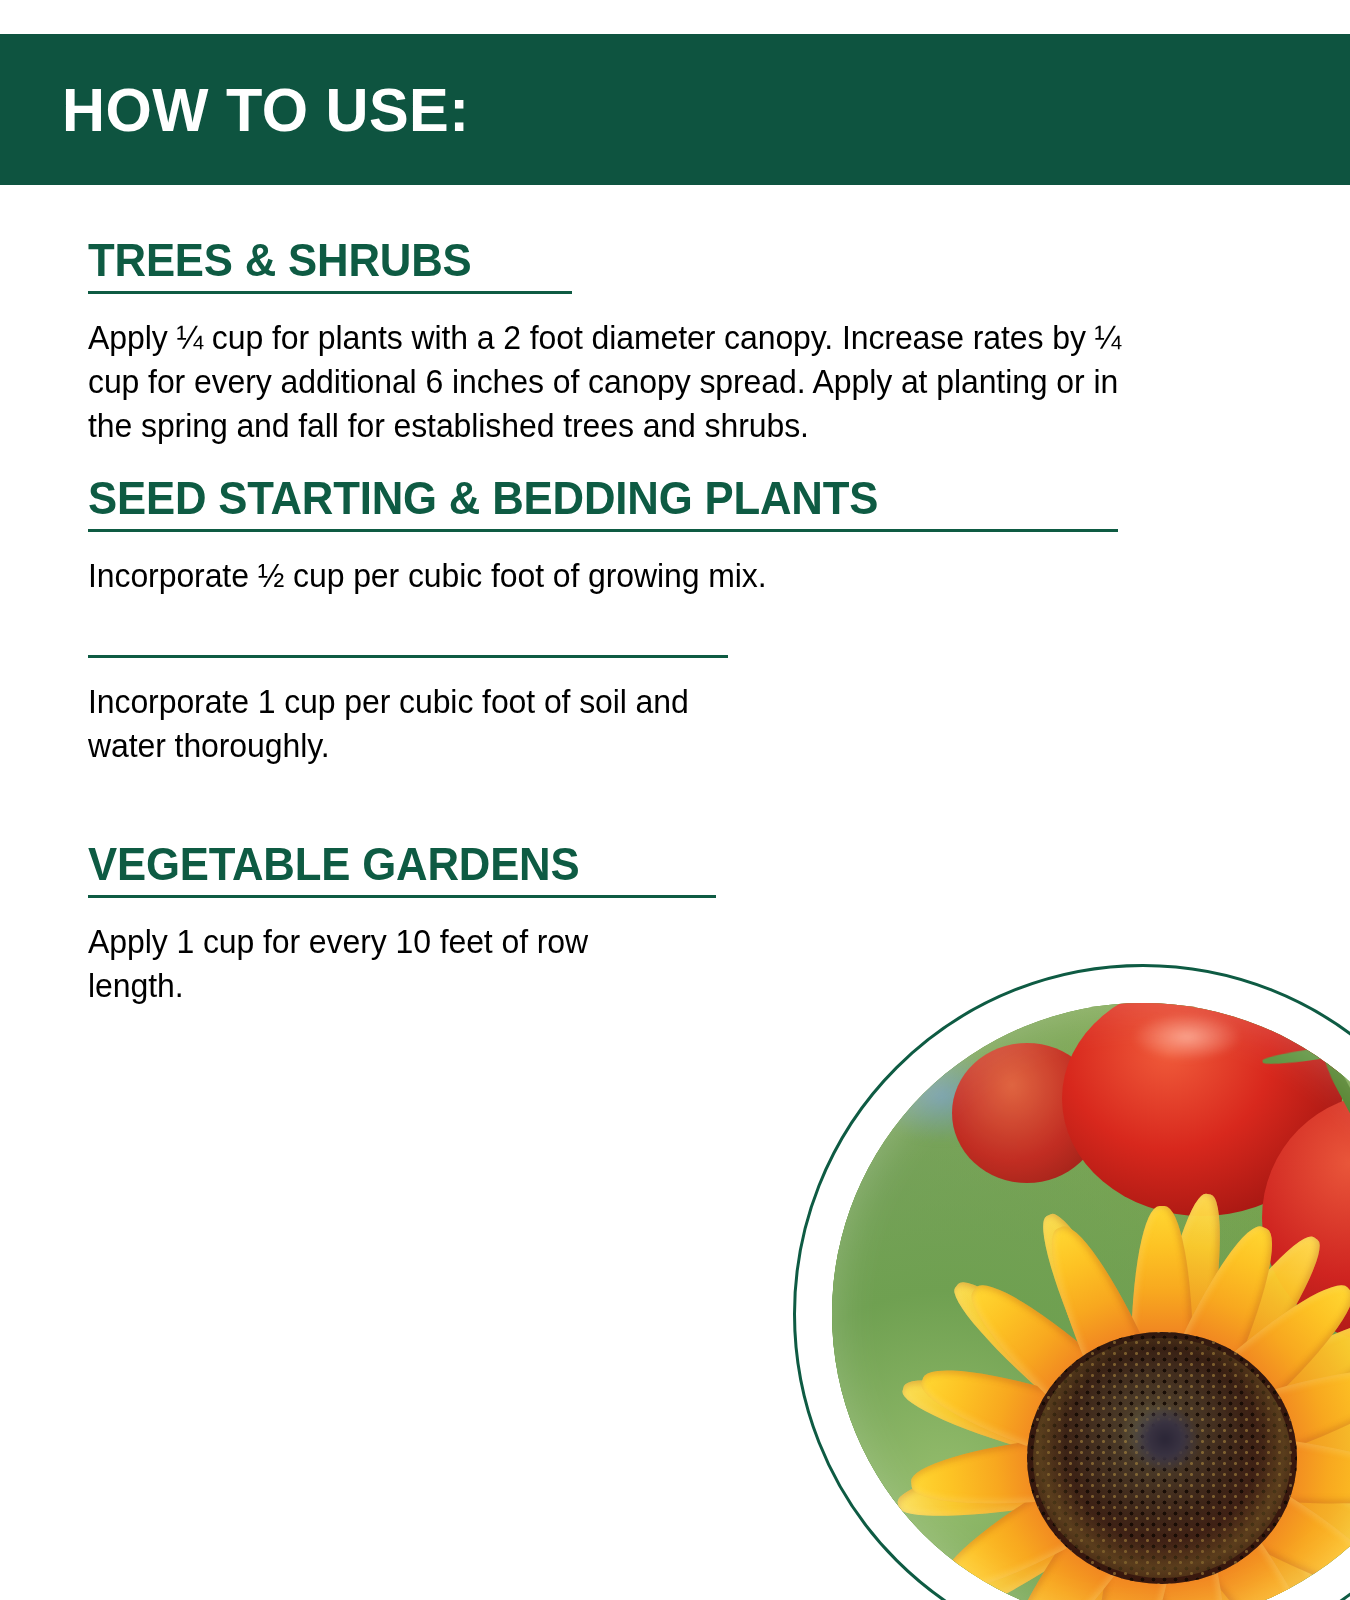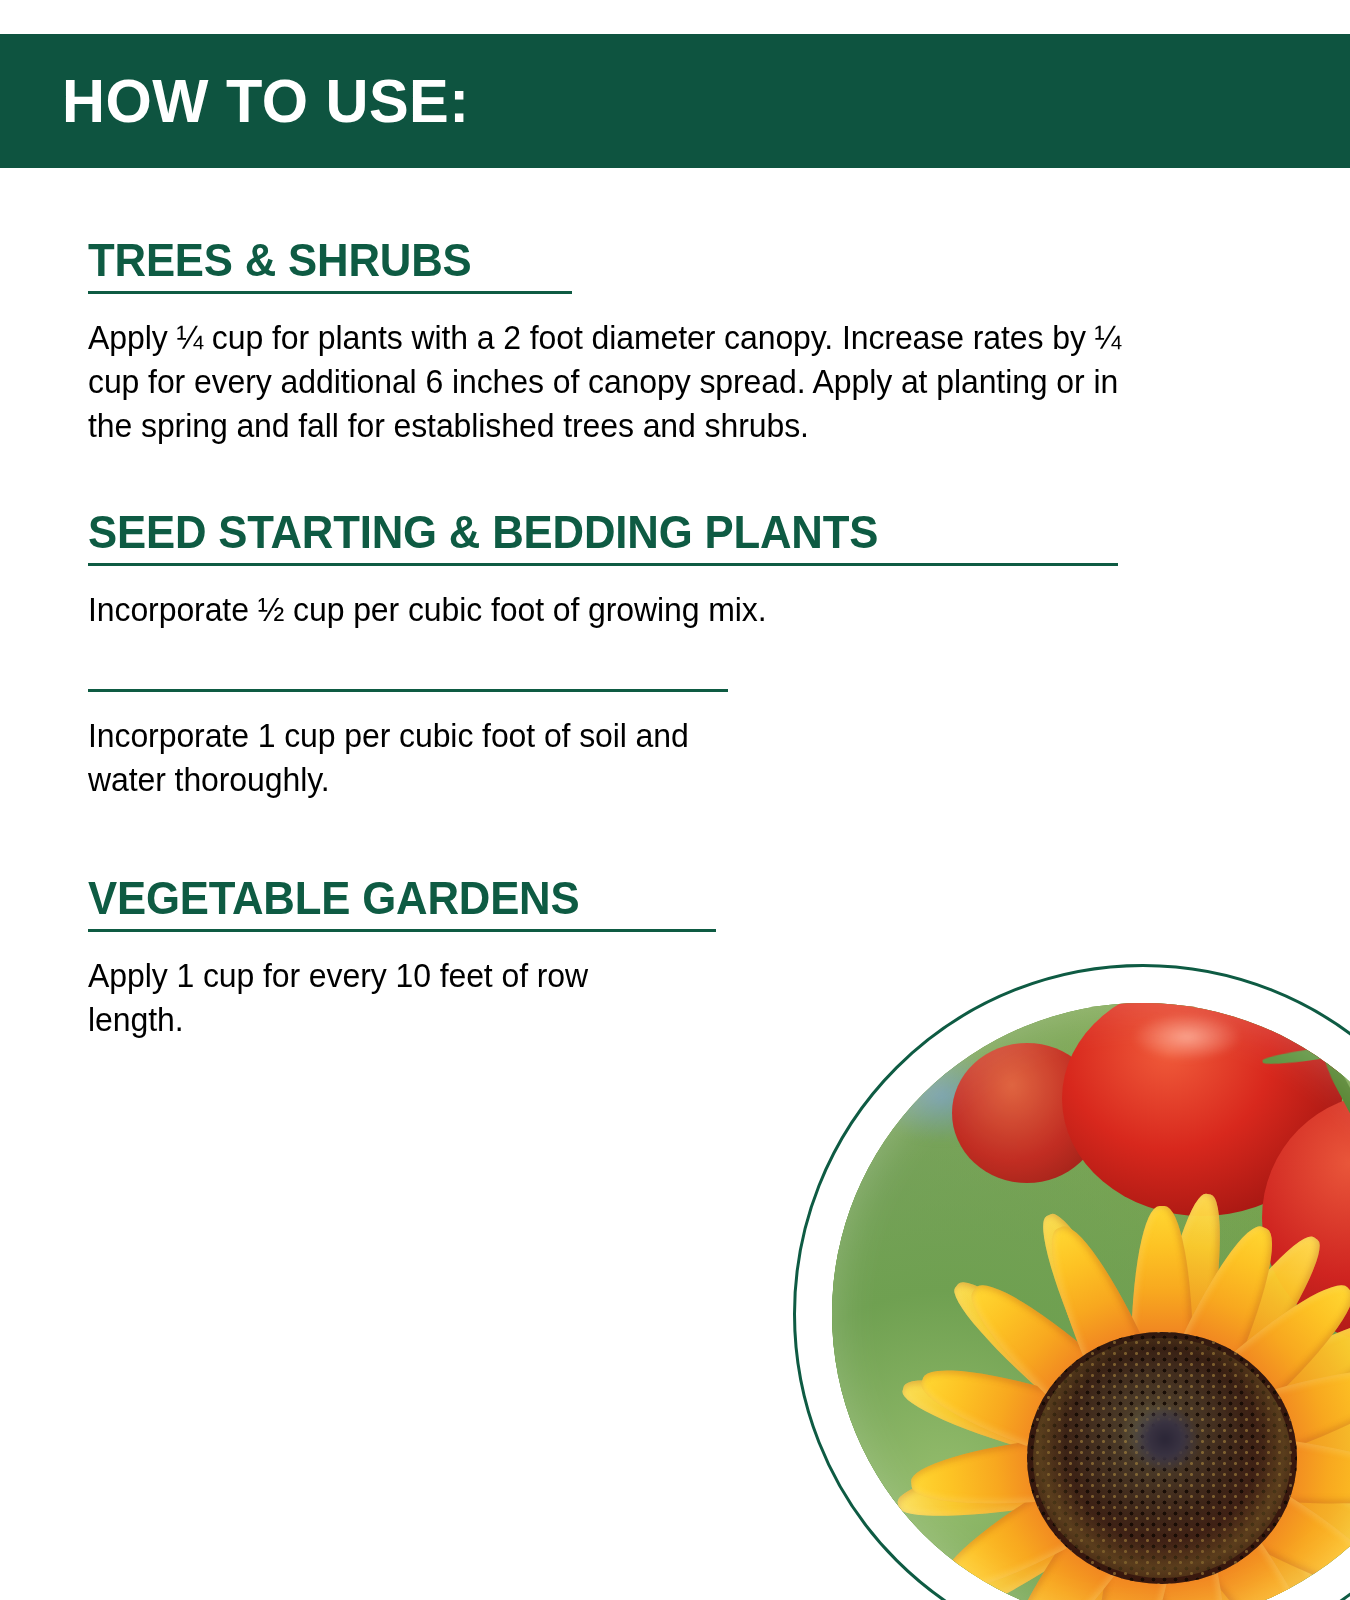--- a/index.html
+++ b/index.html
@@ -16,21 +16,21 @@
     font-family: "Liberation Sans", "DejaVu Sans", sans-serif;
     -webkit-font-smoothing: antialiased;
   }
 
   
   .header-band {
     position: absolute;
     left: 0;
     top: 34px;
     width: 1350px;
-    height: 134px;
+    height: 151px;
     background: #0E5440;
     display: flex;
     align-items: center;
   }
   .header-title {
     color: #ffffff;
     font-size: 62px;
     font-weight: 700;
     letter-spacing: 0.5px;
     margin-left: 62px;
@@ -83,21 +83,21 @@
     transform: scaleX(0.97);
     transform-origin: left top;
   }
   .body-text p { margin: 0; }
 
   
   .s-trees          { margin-top: 0;   }
   .s-trees .rule    { width: 484px; }
   .s-trees .body-text { width: 1115px; }
 
-  .s-seed           { margin-top: 60px; }
+  .s-seed           { margin-top: 26px; }
   .s-seed .rule     { width: 1030px; }
   .s-seed .body-text{ width: 1000px; }
 
   .s-landscape      { margin-top: 58px; }
   .s-landscape .rule{ width: 905px; }
   .s-landscape .body-text { width: 880px; }
 
   .s-container      { margin-top: 58px; }
   .s-container .rule{ width: 640px; }
   .s-container .body-text { width: 620px; }

